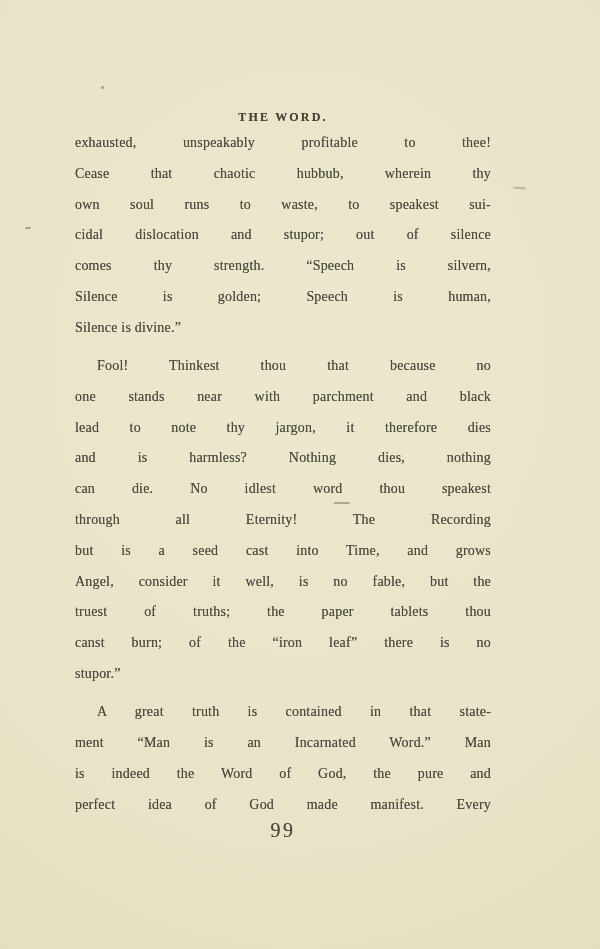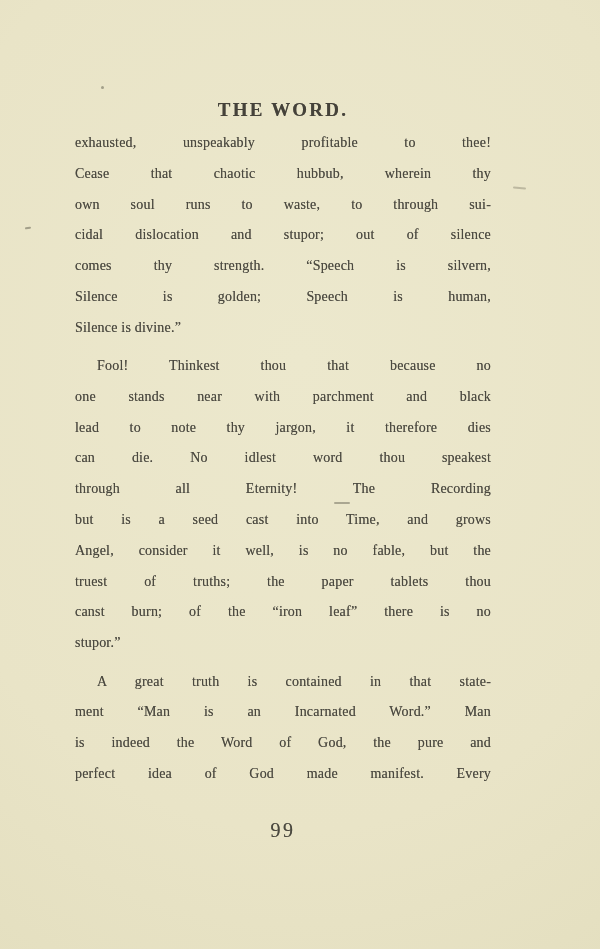--- a/index.html
+++ b/index.html
@@ -10,23 +10,23 @@
   .page {
     position: relative;
     width: 600px; height: 949px;
     overflow: hidden;
     background:
       radial-gradient(120% 90% at 50% 38%,
         #ece8cd 0%, #e9e4c7 55%, #e3debe 88%, #dcd7b7 100%);
   }
   .running-header {
     position: absolute;
-    left: 75px; top: 99px; width: 416px;
+    left: 75px; top: 110px; width: 416px;
     text-align: center;
-    font-size: 19px;
+    font-size: 12px;
     font-weight: 700;
     letter-spacing: 2.2px;
     color: #45423a;
     text-shadow: 0 0 0.5px rgba(69,66,58,0.6);
   }
   .text-block {
     position: absolute;
     left: 75px; top: 128px; width: 416px;
     font-size: 14px;
     color: #4b4940;
@@ -73,30 +73,31 @@
   <div class="speck speck-2"></div>
   <div class="mark-1"></div>
   <div class="mark-2"></div>
 
   <div class="running-header">THE WORD.</div>
 
   <div class="text-block">
       <div class="para">
         <div class="line">exhausted, unspeakably profitable to thee!</div>
         <div class="line">Cease that chaotic hubbub, wherein thy</div>
-        <div class="line">own soul runs to waste, to through sui-</div>
+        <div class="line">own soul runs to waste, to speakest sui-</div>
         <div class="line">cidal dislocation and stupor; out of silence</div>
         <div class="line">comes thy strength.  “Speech is silvern,</div>
         <div class="line">Silence is golden; Speech is human,</div>
         <div class="line last">Silence is divine.”</div>
       </div>
       <div class="para">
         <div class="line indent">Fool!  Thinkest thou that because no</div>
         <div class="line">one stands near with parchment and black</div>
         <div class="line">lead to note thy jargon, it therefore dies</div>
+        <div class="line">and is harmless?  Nothing dies, nothing</div>
         <div class="line">can die.  No idlest word thou speakest</div>
         <div class="line">through all Eternity!  The Recording</div>
         <div class="line">but is a seed cast into Time, and grows</div>
         <div class="line">Angel, consider it well, is no fable, but the</div>
         <div class="line">truest of truths; the paper tablets thou</div>
         <div class="line">canst burn; of the “iron leaf” there is no</div>
         <div class="line last">stupor.”</div>
       </div>
       <div class="para">
         <div class="line indent">A great truth is contained in that state-</div>

